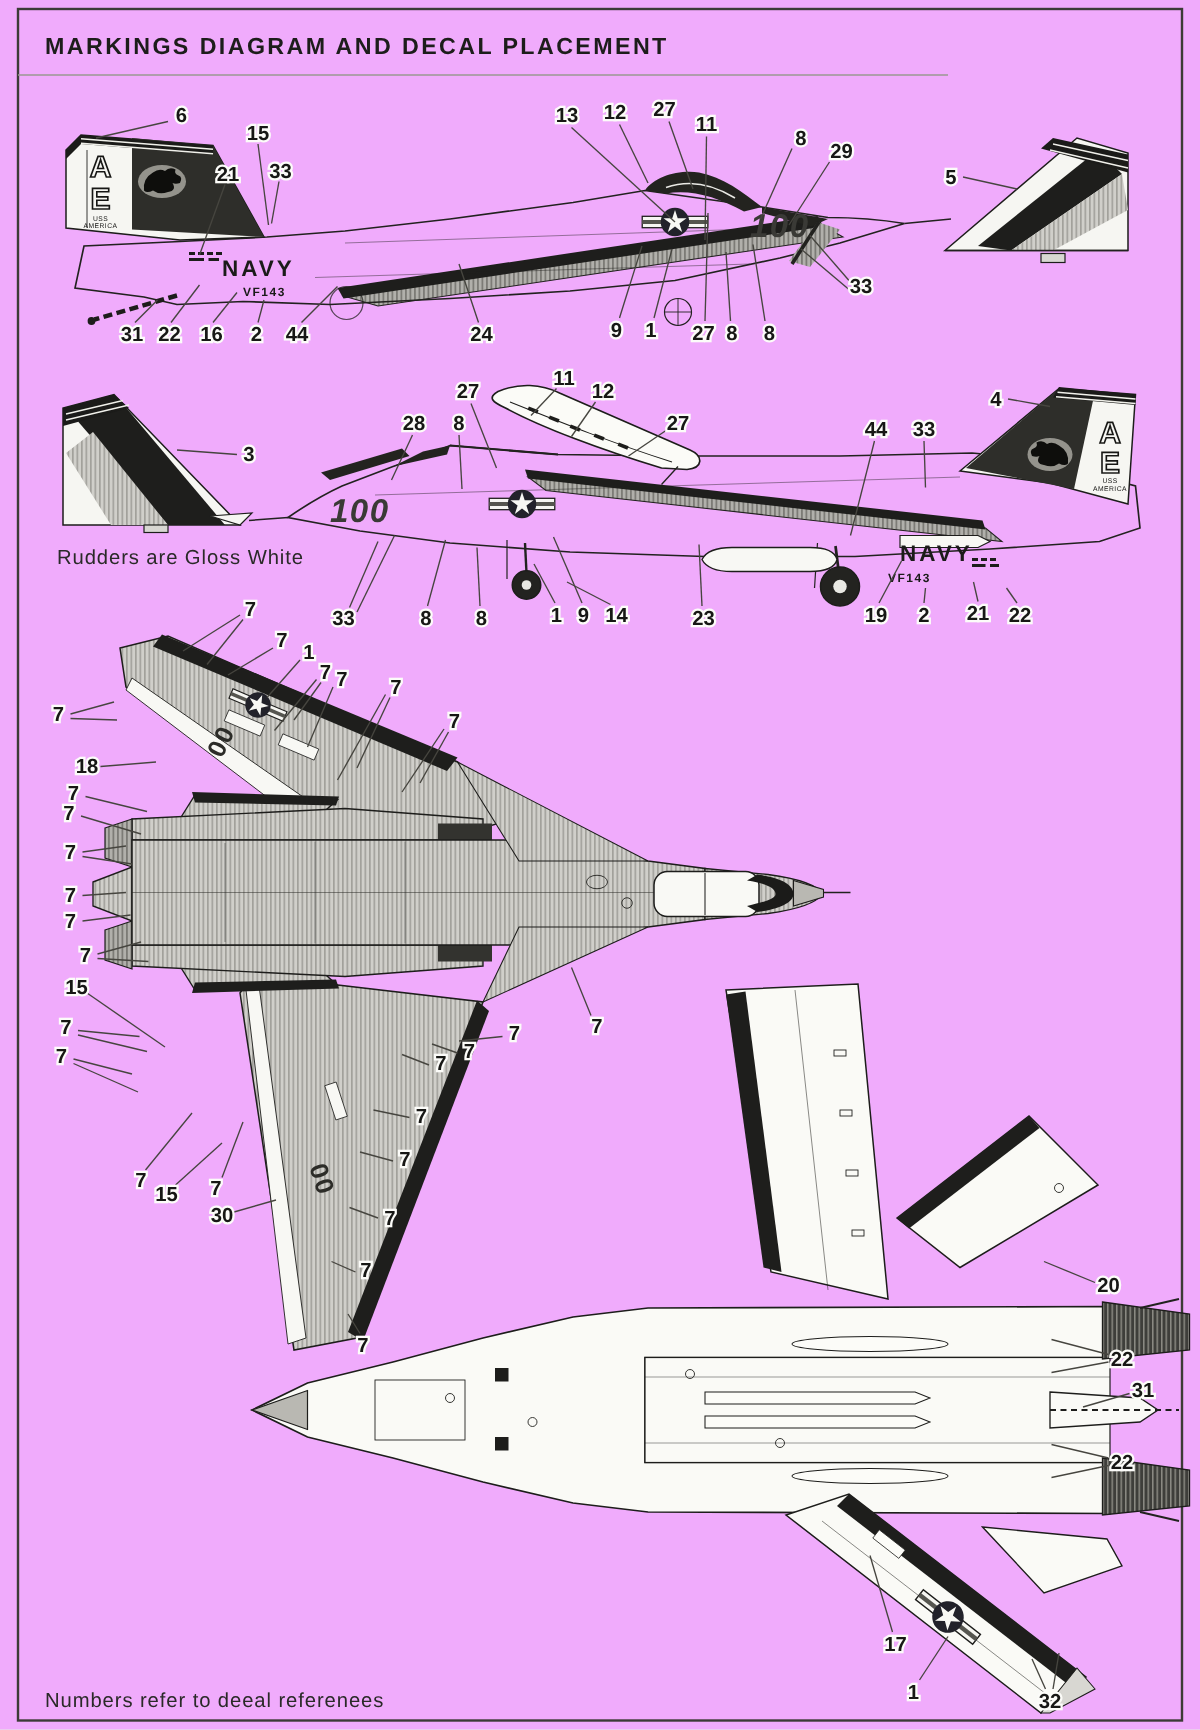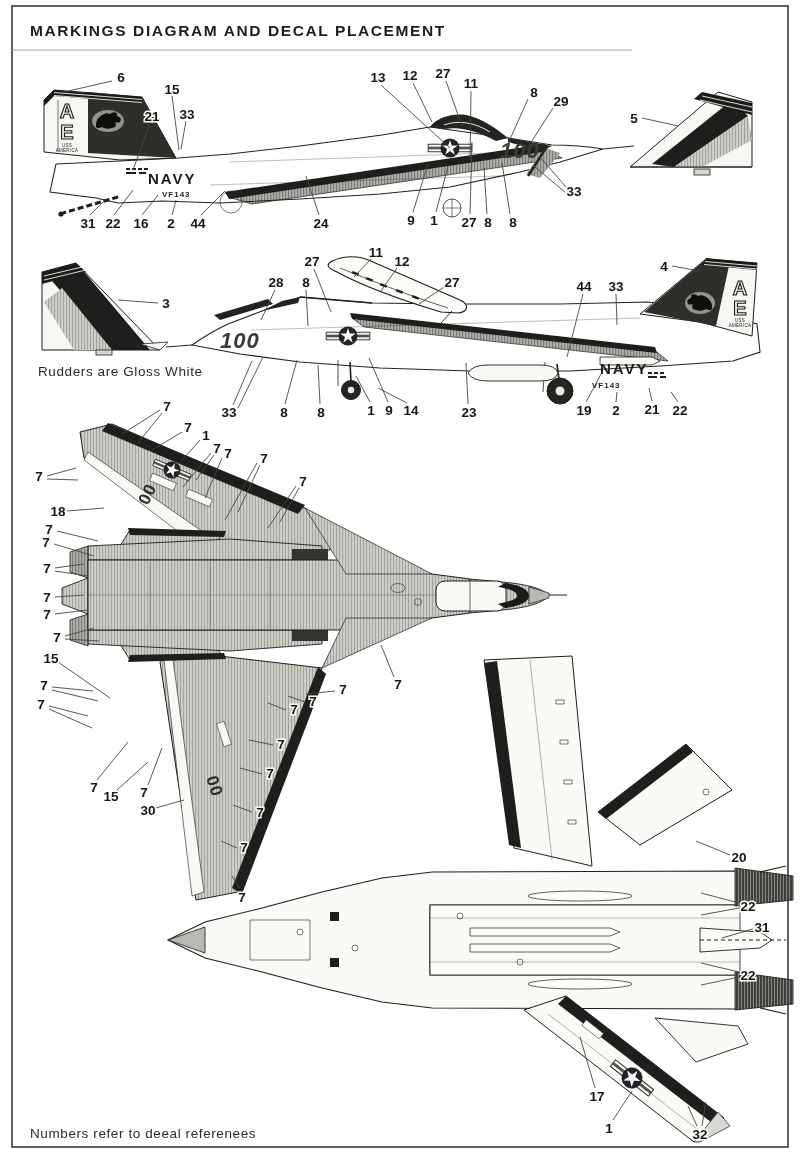--- a/index.html
+++ b/index.html
@@ -1,16 +1,16 @@
 <!DOCTYPE html>
 <html><head>
 <meta charset="utf-8">
 <style>
   html,body{margin:0;padding:0;background:#e8e8e6;}
-  .page{position:relative;width:800px;height:1153px;background:#ffffff;margin:0 auto;
+  .page{position:relative;width:800px;height:1153px;background:#f0abfc;margin:0 auto;
         font-family:"Liberation Sans",sans-serif;overflow:hidden;}
   svg{position:absolute;left:0;top:0;}
   text{font-family:"Liberation Sans",sans-serif;}
   .title{font:bold 15.5px "Liberation Sans",sans-serif;letter-spacing:1.6px;fill:#1d1d1b;}
   .note{font:13.5px "Liberation Sans",sans-serif;letter-spacing:.6px;fill:#2a2a28;}
   .callout{font:bold 13.5px "Liberation Sans",sans-serif;fill:#171715;text-anchor:middle;
            dominant-baseline:central;paint-order:stroke;stroke:#fcfcf9;stroke-width:3px;}
   .leader{stroke:#46453f;stroke-width:.9;fill:none;}
   .navy{font:bold 15px "Liberation Sans",sans-serif;letter-spacing:2px;fill:#1b1b19;}
   .sqn{font:bold 8px "Liberation Sans",sans-serif;letter-spacing:1px;fill:#1b1b19;}

